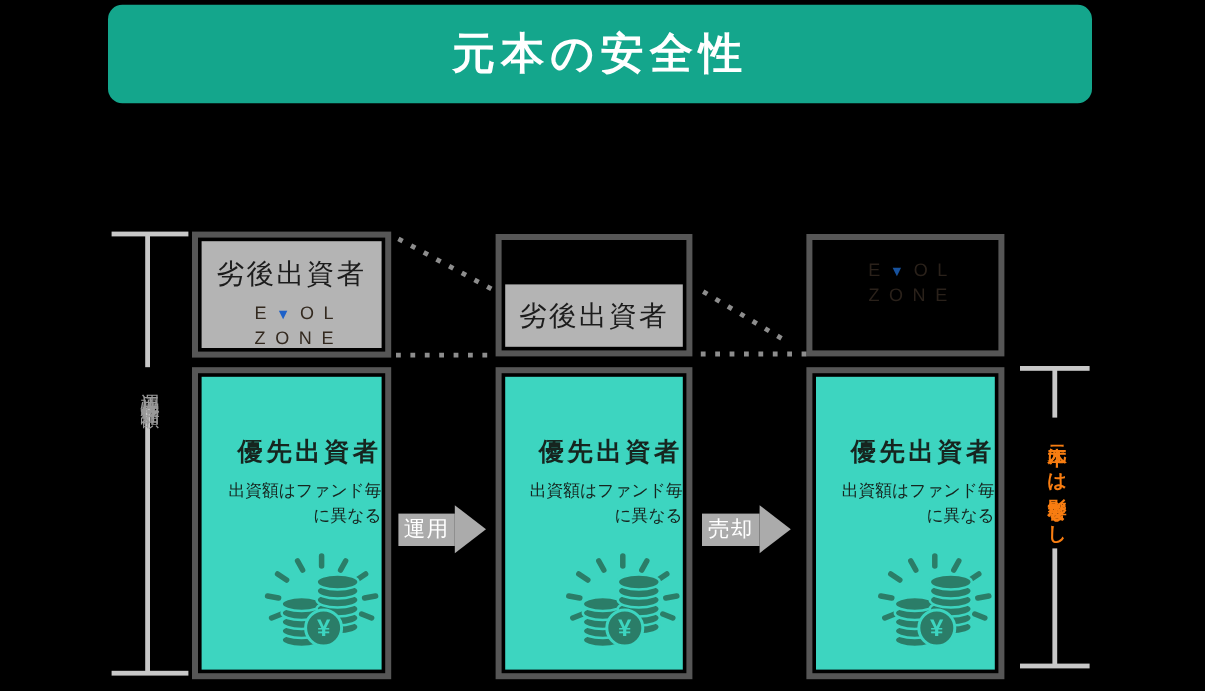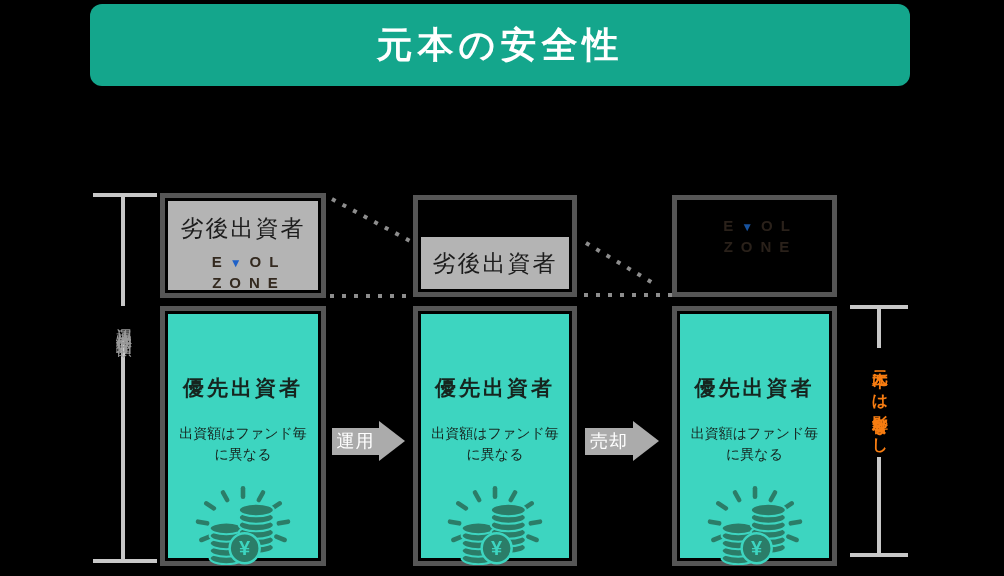--- a/index.html
+++ b/index.html
@@ -18,29 +18,29 @@
   .fill{position:absolute;left:3px;right:3px;top:3px;bottom:3px;}
   .fill.gray{background:#b4b4b4;}
   .fill.teal{background:#3dd5c0;}
   .gray-section{position:absolute;left:3px;right:3px;bottom:3px;height:52px;
                 background:#b4b4b4;display:flex;align-items:center;justify-content:center;}
 
   .sub-label{font-size:23px;color:#1c1c1c;text-align:center;letter-spacing:2px;}
   .fill.gray .sub-label{margin-top:12px;}
 
   .logo{text-align:center;margin-top:7px;line-height:1.4;}
-  .logo-row{font-size:15px;font-weight:bold;letter-spacing:8px;color:#33291f;padding-left:12px;}
+  .logo-row{font-size:15px;font-weight:normal;letter-spacing:8px;color:#33291f;padding-left:12px;}
   .logo .v{color:#1e61c8;font-size:12px;}
   .logo.dim{margin-top:15px;}
   .logo.dim .logo-row{color:#2a211a;}
   .logo.dim .v{color:#17529e;}
 
-  .teal-content{position:absolute;inset:0;text-align:center;padding-top:60px;box-sizing:border-box;}
+  .teal-content{position:absolute;inset:0;text-align:right;padding-top:48px;box-sizing:border-box;}
   .pref-title{font-size:21px;font-weight:bold;color:#16251f;letter-spacing:3px;}
-  .pref-note{margin-top:21px;font-size:14px;line-height:1.5;color:#16251f;}
+  .pref-note{margin-top:8px;font-size:14px;line-height:1.5;color:#16251f;}
   .coins-wrap{margin-top:20px;}
 
   
   .arrow{position:absolute;display:flex;align-items:center;height:40px;}
   .arrow-body{height:27px;background:#ababab;display:flex;align-items:center;
               justify-content:center;color:#ffffff;font-size:18px;letter-spacing:1px;}
   .arrow-tip{width:0;height:0;border-top:20px solid transparent;
              border-bottom:20px solid transparent;border-left:26px solid #ababab;}
 
   

